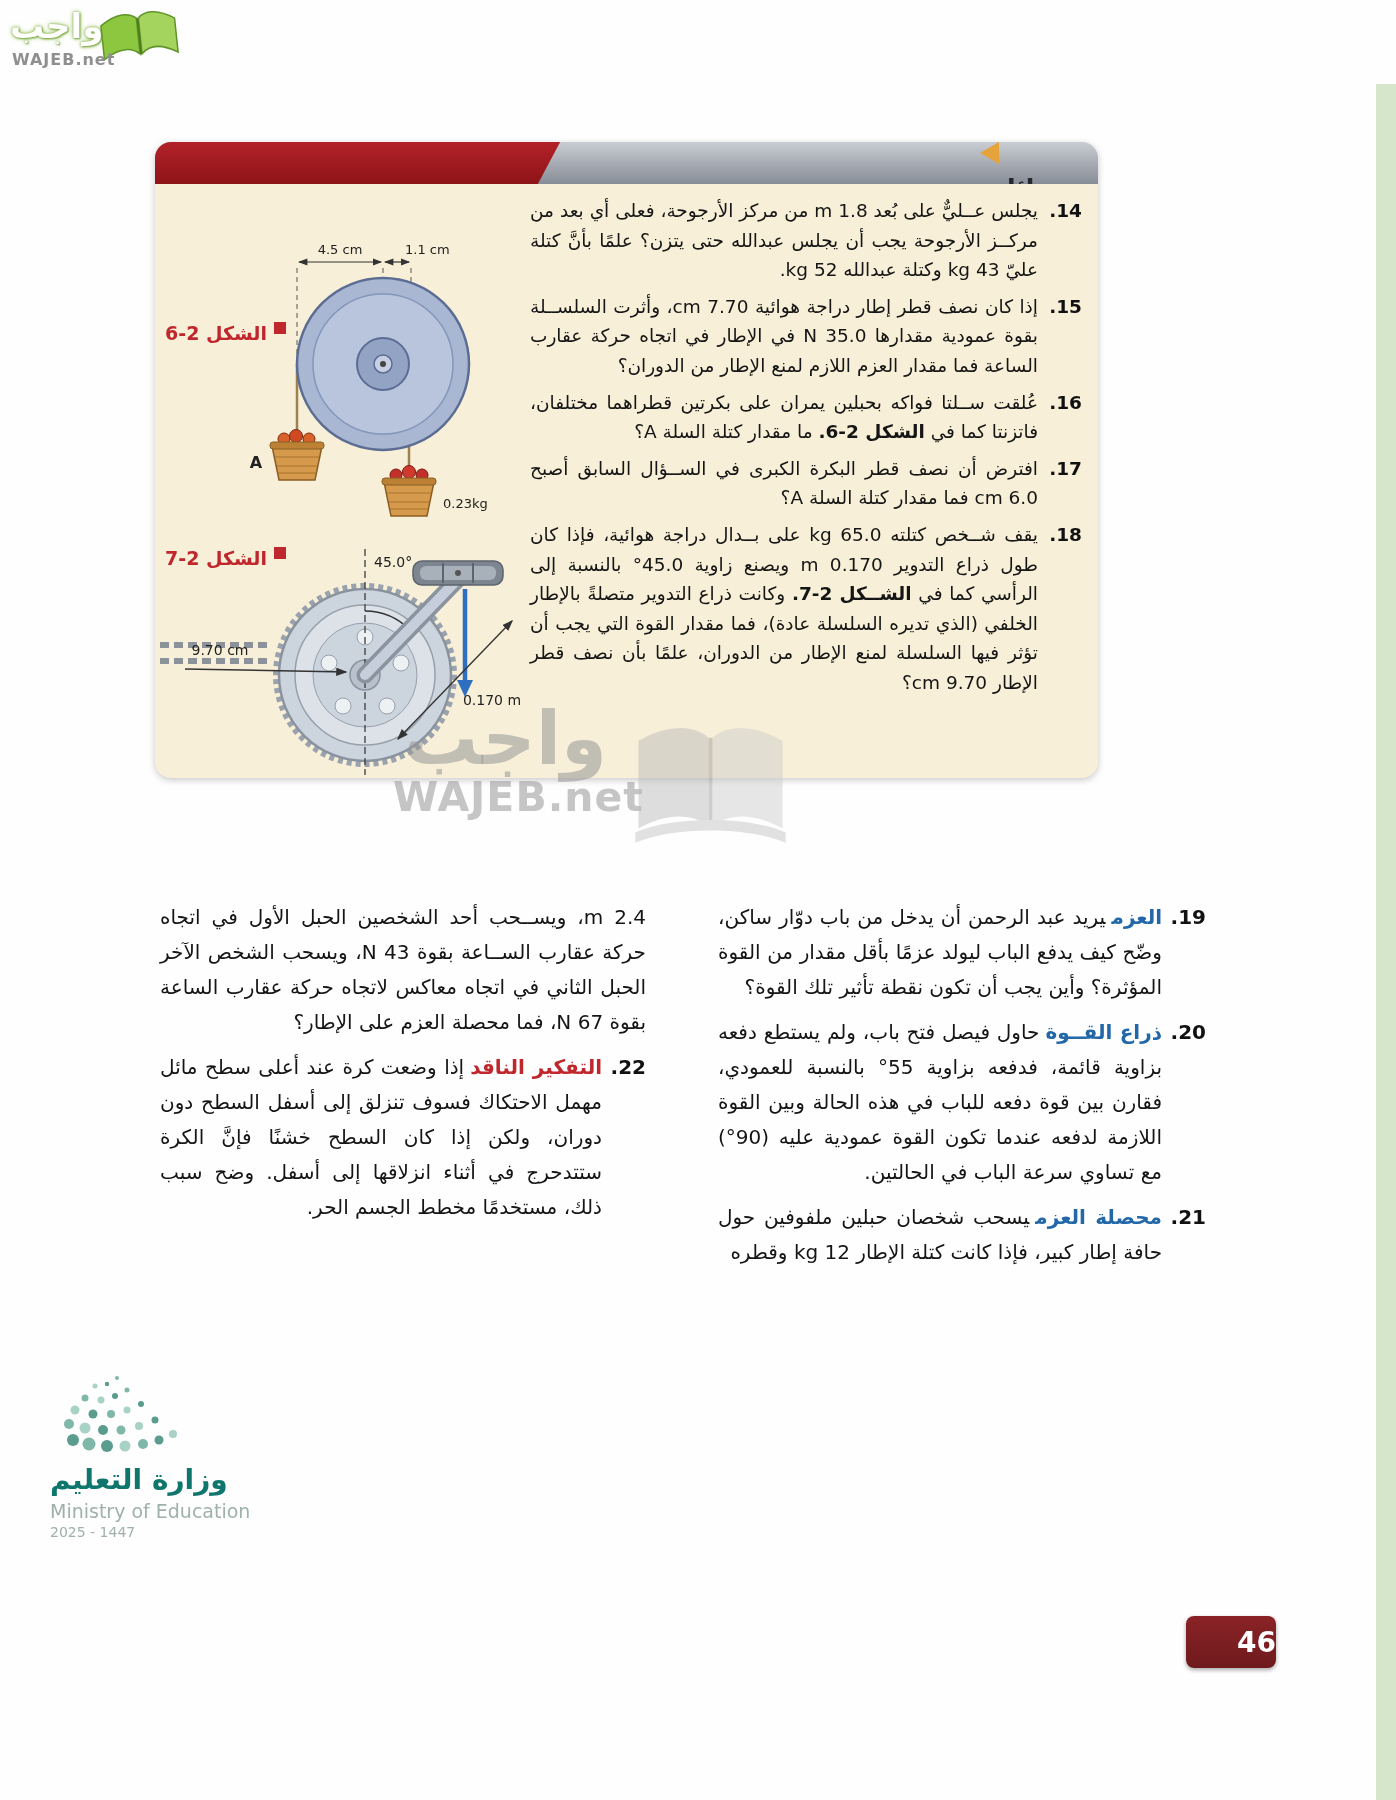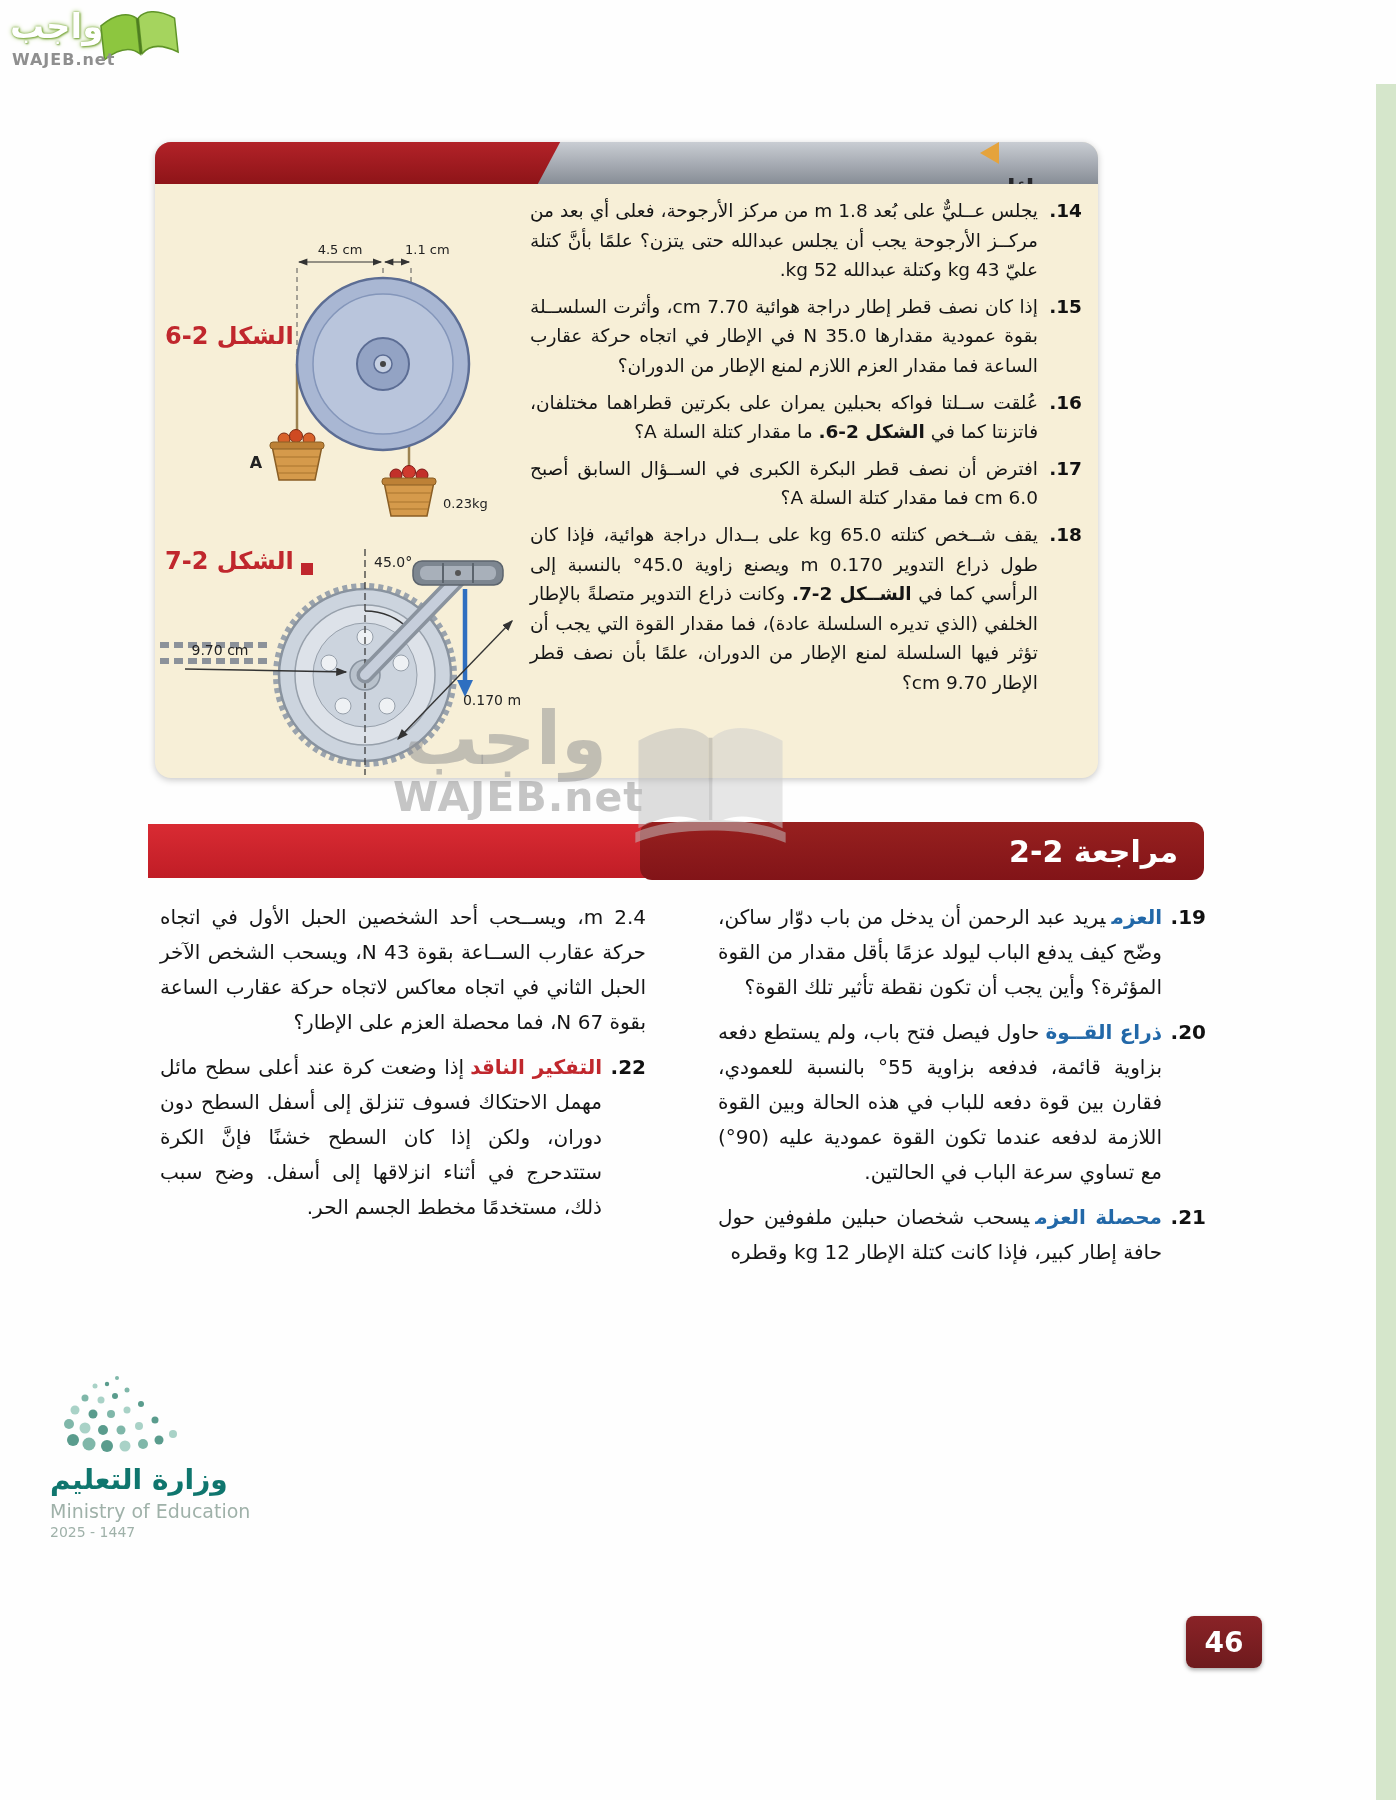--- a/index.html
+++ b/index.html
@@ -55,22 +55,22 @@
     position:absolute;top:54px;right:16px;width:552px;direction:rtl;
     font-size:18.5px;line-height:1.6;text-align:justify;color:#151515;
   }
   .prob{display:flex;gap:8px;margin-bottom:7px;}
   .prob .num{min-width:36px;font-weight:bold;color:#111;}
   .prob .txt{flex:1;}
   .ref{font-weight:bold;}
 
   
   .fig-label{
-    position:absolute;display:flex;align-items:flex-end;gap:7px;direction:rtl;
-    color:#c0272d;font-weight:bold;font-size:24px;
+    position:absolute;display:flex;align-items:flex-start;gap:7px;direction:rtl;
+    color:#c0272d;font-weight:bold;font-size:19px;
   }
   .fig-label .sq{width:12px;height:12px;background:#c0272d;display:inline-block;}
   .fig6-label{left:10px;top:180px;}
   .fig7-label{left:10px;top:405px;}
   .fig6-svg{position:absolute;left:88px;top:100px;}
   .fig7-svg{position:absolute;left:5px;top:401px;}
 
   
   .watermark{position:absolute;left:393px;top:698px;width:412px;height:172px;z-index:40;pointer-events:none;}
   .watermark .wm-ar{
@@ -107,23 +107,23 @@
   .cont{margin-bottom:10px;}
 
   
   .ministry{position:absolute;left:50px;top:1362px;width:230px;}
   .ministry .m-ar{font-size:28px;font-weight:bold;color:#0f766e;direction:rtl;text-align:left;margin-top:2px;}
   .ministry .m-en{font-size:19px;color:#9fb1a9;margin-top:4px;}
   .ministry .m-yr{font-size:14px;color:#9fb1a9;margin-top:2px;}
 
   
   .page-num{
-    position:absolute;left:1186px;top:1616px;width:76px;height:52px;border-radius:8px;
+    position:absolute;left:1186px;top:1616px;width:90px;height:52px;border-radius:8px;
     background:linear-gradient(#8a2327,#6e1a1d);color:#fff;font-size:28px;font-weight:bold;
-    display:flex;align-items:center;justify-content:center;box-shadow:0 2px 4px rgba(0,0,0,.35);
+    display:flex;align-items:center;justify-content:flex-end;box-shadow:0 2px 4px rgba(0,0,0,.35);
   }
 </style>
 </head>
 <body>
 
 <div id="page">
 
   <div class="green-strip"></div>
 
   <div class="wajeb-logo">
@@ -295,26 +295,20 @@
     <span class="wm-book">
       <svg width="175" height="160" viewBox="0 0 170 150">
         <path d="M15,35 C45,18 70,20 83,32 L83,118 C68,106 45,104 15,120 Z" fill="#bdbdbd"></path>
         <path d="M155,35 C125,18 100,20 87,32 L87,118 C102,106 125,104 155,120 Z" fill="#cfcfcf"></path>
         <path d="M83,32 L87,32 L87,118 L83,118 Z" fill="#9e9e9e"></path>
         <path d="M12,124 C48,108 122,108 158,124 L158,134 C122,118 48,118 12,134 Z" fill="#c5c5c5"></path>
       </svg>
     </span>
   </div>
 
-  <div class="banner">
-    <div class="bright"></div>
-    <div class="darkbox">
-      <span class="title">مراجعة 2-2</span>
-    </div>
-  </div>
 
   <div class="col col-right">
     <div class="prob">
       <span class="num">19.</span>
       <span class="txt"><span class="kw kw-blue">العزم</span><span>يريد عبد الرحمن أن يدخل من باب دوّار ساكن، وضّح كيف يدفع الباب ليولد عزمًا بأقل مقدار من القوة المؤثرة؟ وأين يجب أن تكون نقطة تأثير تلك القوة؟</span></span>
     </div>
     <div class="prob">
       <span class="num">20.</span>
       <span class="txt"><span class="kw kw-blue">ذراع القــوة</span><span>حاول فيصل فتح باب، ولم يستطع دفعه بزاوية قائمة، فدفعه بزاوية 55° بالنسبة للعمودي، فقارن بين قوة دفعه للباب في هذه الحالة وبين القوة اللازمة لدفعه عندما تكون القوة عمودية عليه (90°) مع تساوي سرعة الباب في الحالتين.</span></span>
     </div>

